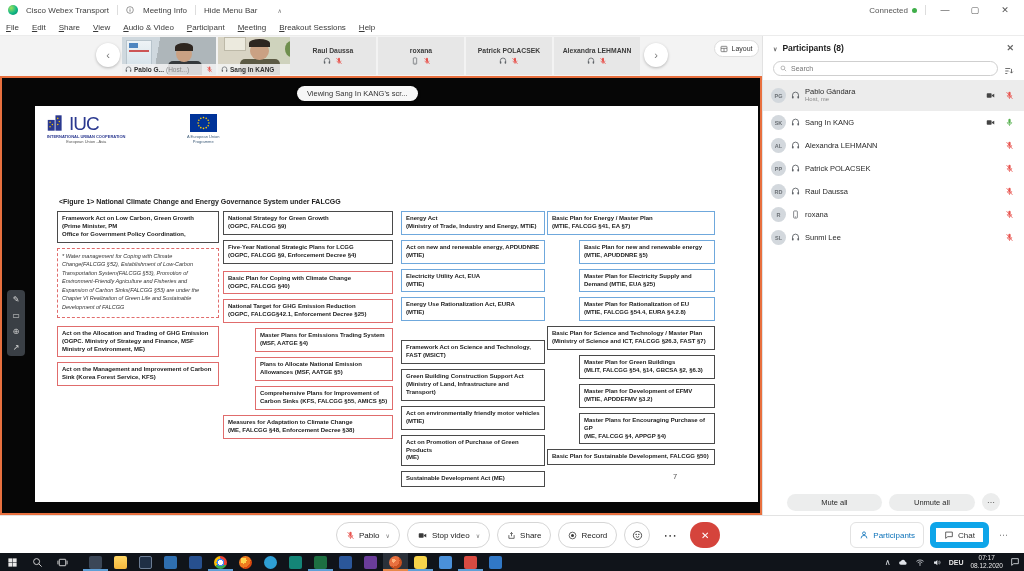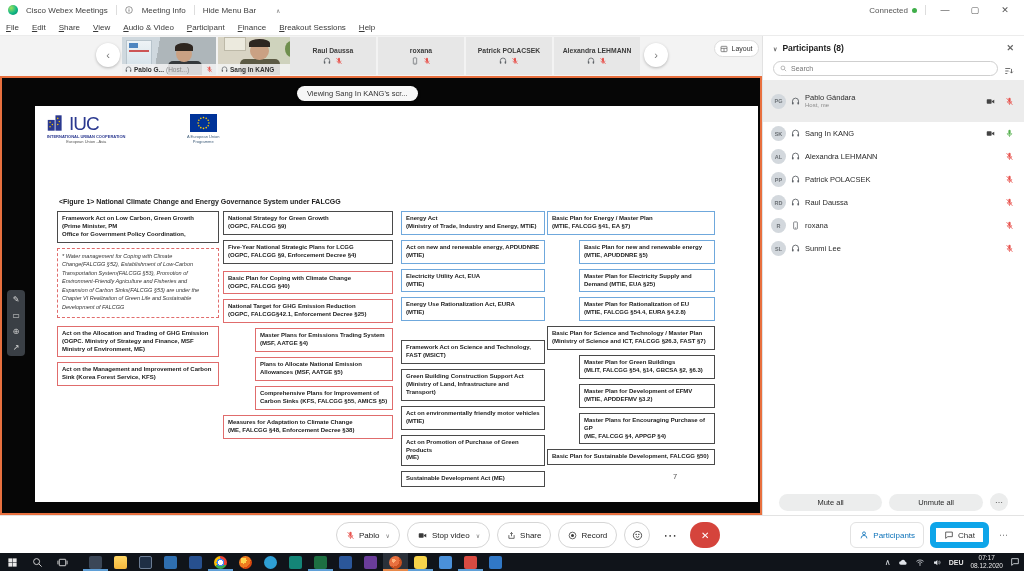--- a/index.html
+++ b/index.html
@@ -73,27 +73,27 @@
   .pageno{position:absolute;left:638px;top:366px;font-size:7.5px;color:#555}
 
   
   .panel{position:absolute;left:762px;top:36px;width:262px;height:479px;background:#fff;border-left:1px solid #e2e2e2}
   .p-head{height:20px;display:flex;align-items:center;padding:0 10px;gap:5px;font-size:8.5px;font-weight:bold;color:#222;margin-top:2px}
   .p-close{margin-left:auto;color:#666;font-size:9px}
   .p-search-row{display:flex;align-items:flex-end;gap:6px;padding:3px 10px 4px 10px}
   .p-search{flex:1;height:15px;border:1px solid #cfcfcf;border-radius:8px;display:flex;align-items:center;gap:4px;padding:0 6px;color:#888}
   .p-search input{border:0;outline:0;flex:1;font-size:7px;font-family:inherit;background:transparent;color:#333}
   .prow{height:23px;display:flex;align-items:center;gap:5px;padding:0 10px 0 8px;font-size:7.5px;color:#2a2a2a}
-  .prow.host{height:42px;background:#ececec}
+  .prow.host{height:31px;background:#ececec}
   .avatar{position:relative;width:15px;height:15px;border-radius:50%;background:#d3d8dd;color:#6b7075;font-size:5.5px;font-weight:bold;display:flex;align-items:center;justify-content:center;flex:none}
   .pname{font-weight:500}
   .pnames{display:flex;flex-direction:column;line-height:1.2}
   .psub{font-size:6px;color:#8a8a8a}
   .prow .right{margin-left:auto;display:flex;align-items:center;gap:9px}
-  .p-bottom{position:absolute;left:0;bottom:4px;width:100%;display:flex;align-items:center;gap:7px;padding:0 16px}
+  .p-bottom{position:absolute;left:0;bottom:4px;width:100%;display:flex;align-items:center;gap:7px;padding:0 24px}
   .pill-gray{height:17px;border-radius:9px;background:#eceded;display:flex;align-items:center;justify-content:center;font-size:7.5px;color:#2a2a2a}
   .pb-mute{flex:1.1}.pb-unmute{flex:1}
   .pb-more{width:18px;height:18px;border-radius:50%;background:#eceded;display:flex;align-items:center;justify-content:center;color:#555;font-size:8px;flex:none}
 
   
   .bottombar{position:absolute;left:0;top:515px;width:1024px;height:38px;background:#fff;border-top:1px solid #e3e3e3}
   .controls{position:absolute;left:336px;top:6px;display:flex;align-items:center;gap:7px}
   .cbtn{height:26px;border-radius:13px;border:1px solid #d6d6d6;background:#fff;display:flex;align-items:center;gap:4px;padding:0 9px;font-size:8px;color:#222}
   .cbtn .chev{font-size:6px;color:#777;margin-left:2px}
   .cround{width:26px;height:26px;border-radius:50%;border:1px solid #d6d6d6;background:#fff;display:flex;align-items:center;justify-content:center;color:#444;padding:0}
@@ -115,21 +115,21 @@
   .clock{font-size:6.5px;line-height:1.25;text-align:center}
   .mic-red{color:var(--muted-red)}
   .mic-green{color:var(--active-green)}
   .gray-ic{color:#5f6368}
 </style>
 </head>
 <body>
 
 <div class="titlebar">
   <span class="webex-ball"></span>
-  <span>Cisco Webex Meetings</span>
+  <span>Cisco Webex Transport</span>
   <span class="tbsep"></span>
   <span class="flex" style="gap:9px">
     <svg class="i" width="8" height="8" viewBox="0 0 24 24">
         <circle cx="12" cy="12" r="10" fill="none" stroke="#666" stroke-width="2"></circle>
         <path d="M12 10v7M12 6.5v1.5" stroke="#666" stroke-width="2.4"></path>
       </svg>
     <span>Meeting Info</span>
   </span>
   <span class="tbsep"></span>
   <span class="flex" style="gap:20px">
@@ -147,21 +147,21 @@
   <span class="winbtn">✕</span>
 </div>
 
 <div class="menubar">
   <span class="mi">File</span>
   <span class="mi">Edit</span>
   <span class="mi">Share</span>
   <span class="mi">View</span>
   <span class="mi">Audio &amp; Video</span>
   <span class="mi">Participant</span>
-  <span class="mi">Finance</span>
+  <span class="mi">Meeting</span>
   <span class="mi">Breakout Sessions</span>
   <span class="mi">Help</span>
 </div>
 
 <div class="filmstrip">
   <div class="fs-arrow" style="left:96px">‹</div>
 
   <div class="vid" style="left:122px;width:94px">
     <div class="vid1-bg"></div>
     <div class="poster"></div>

